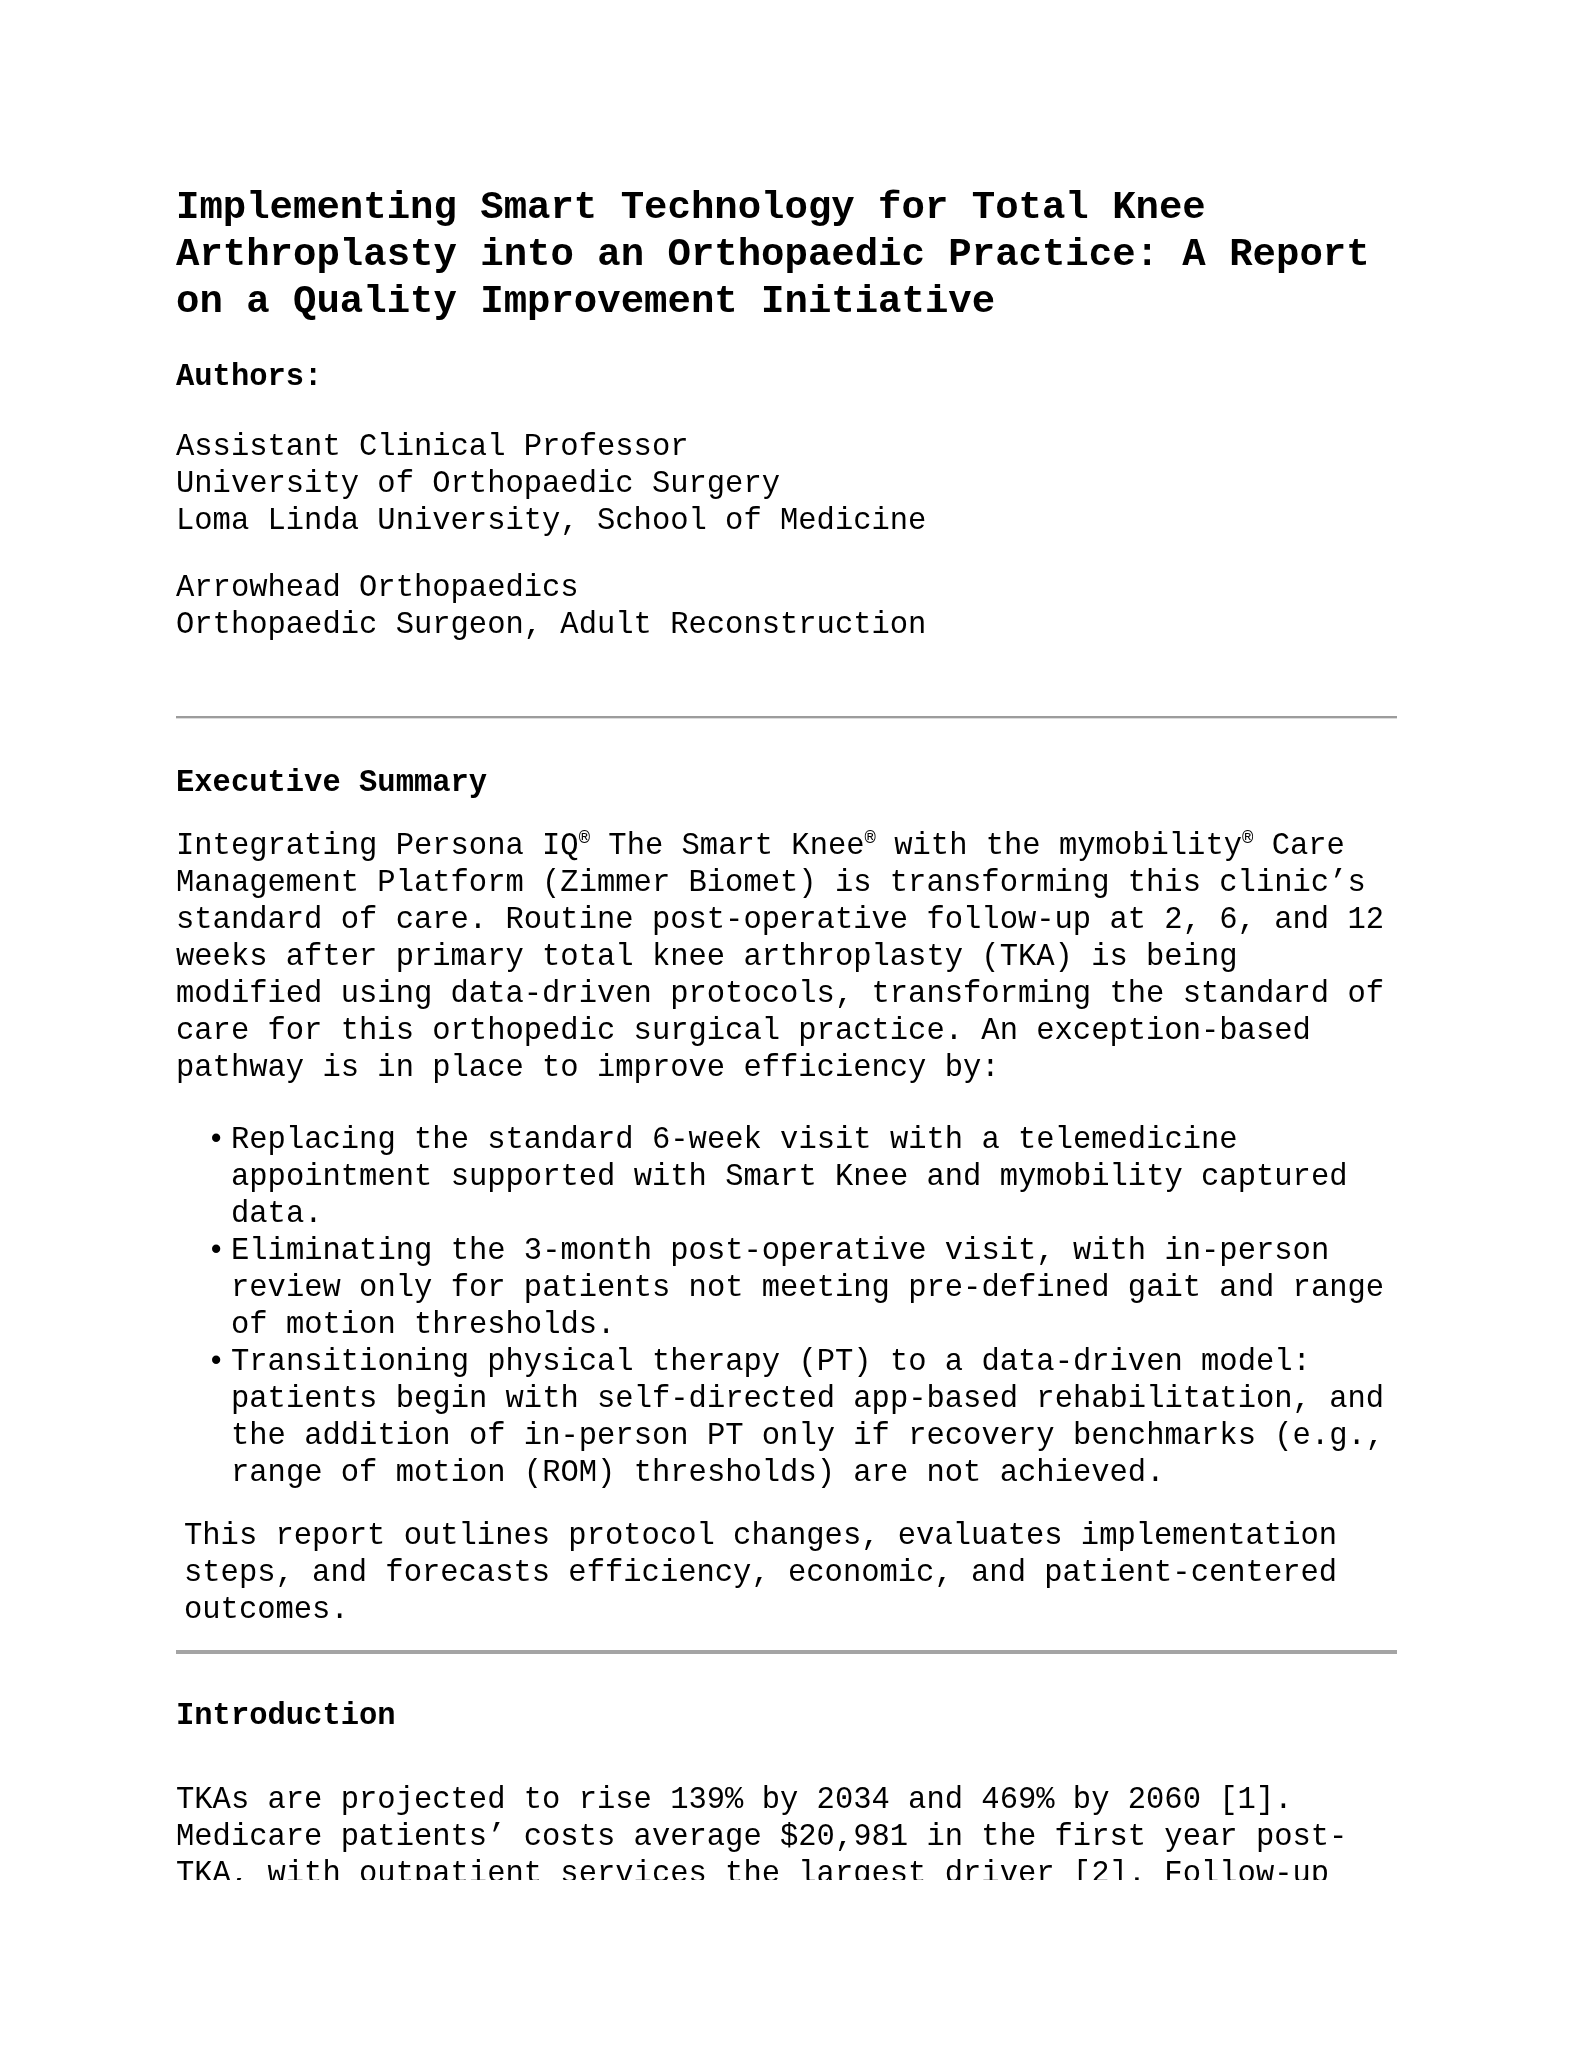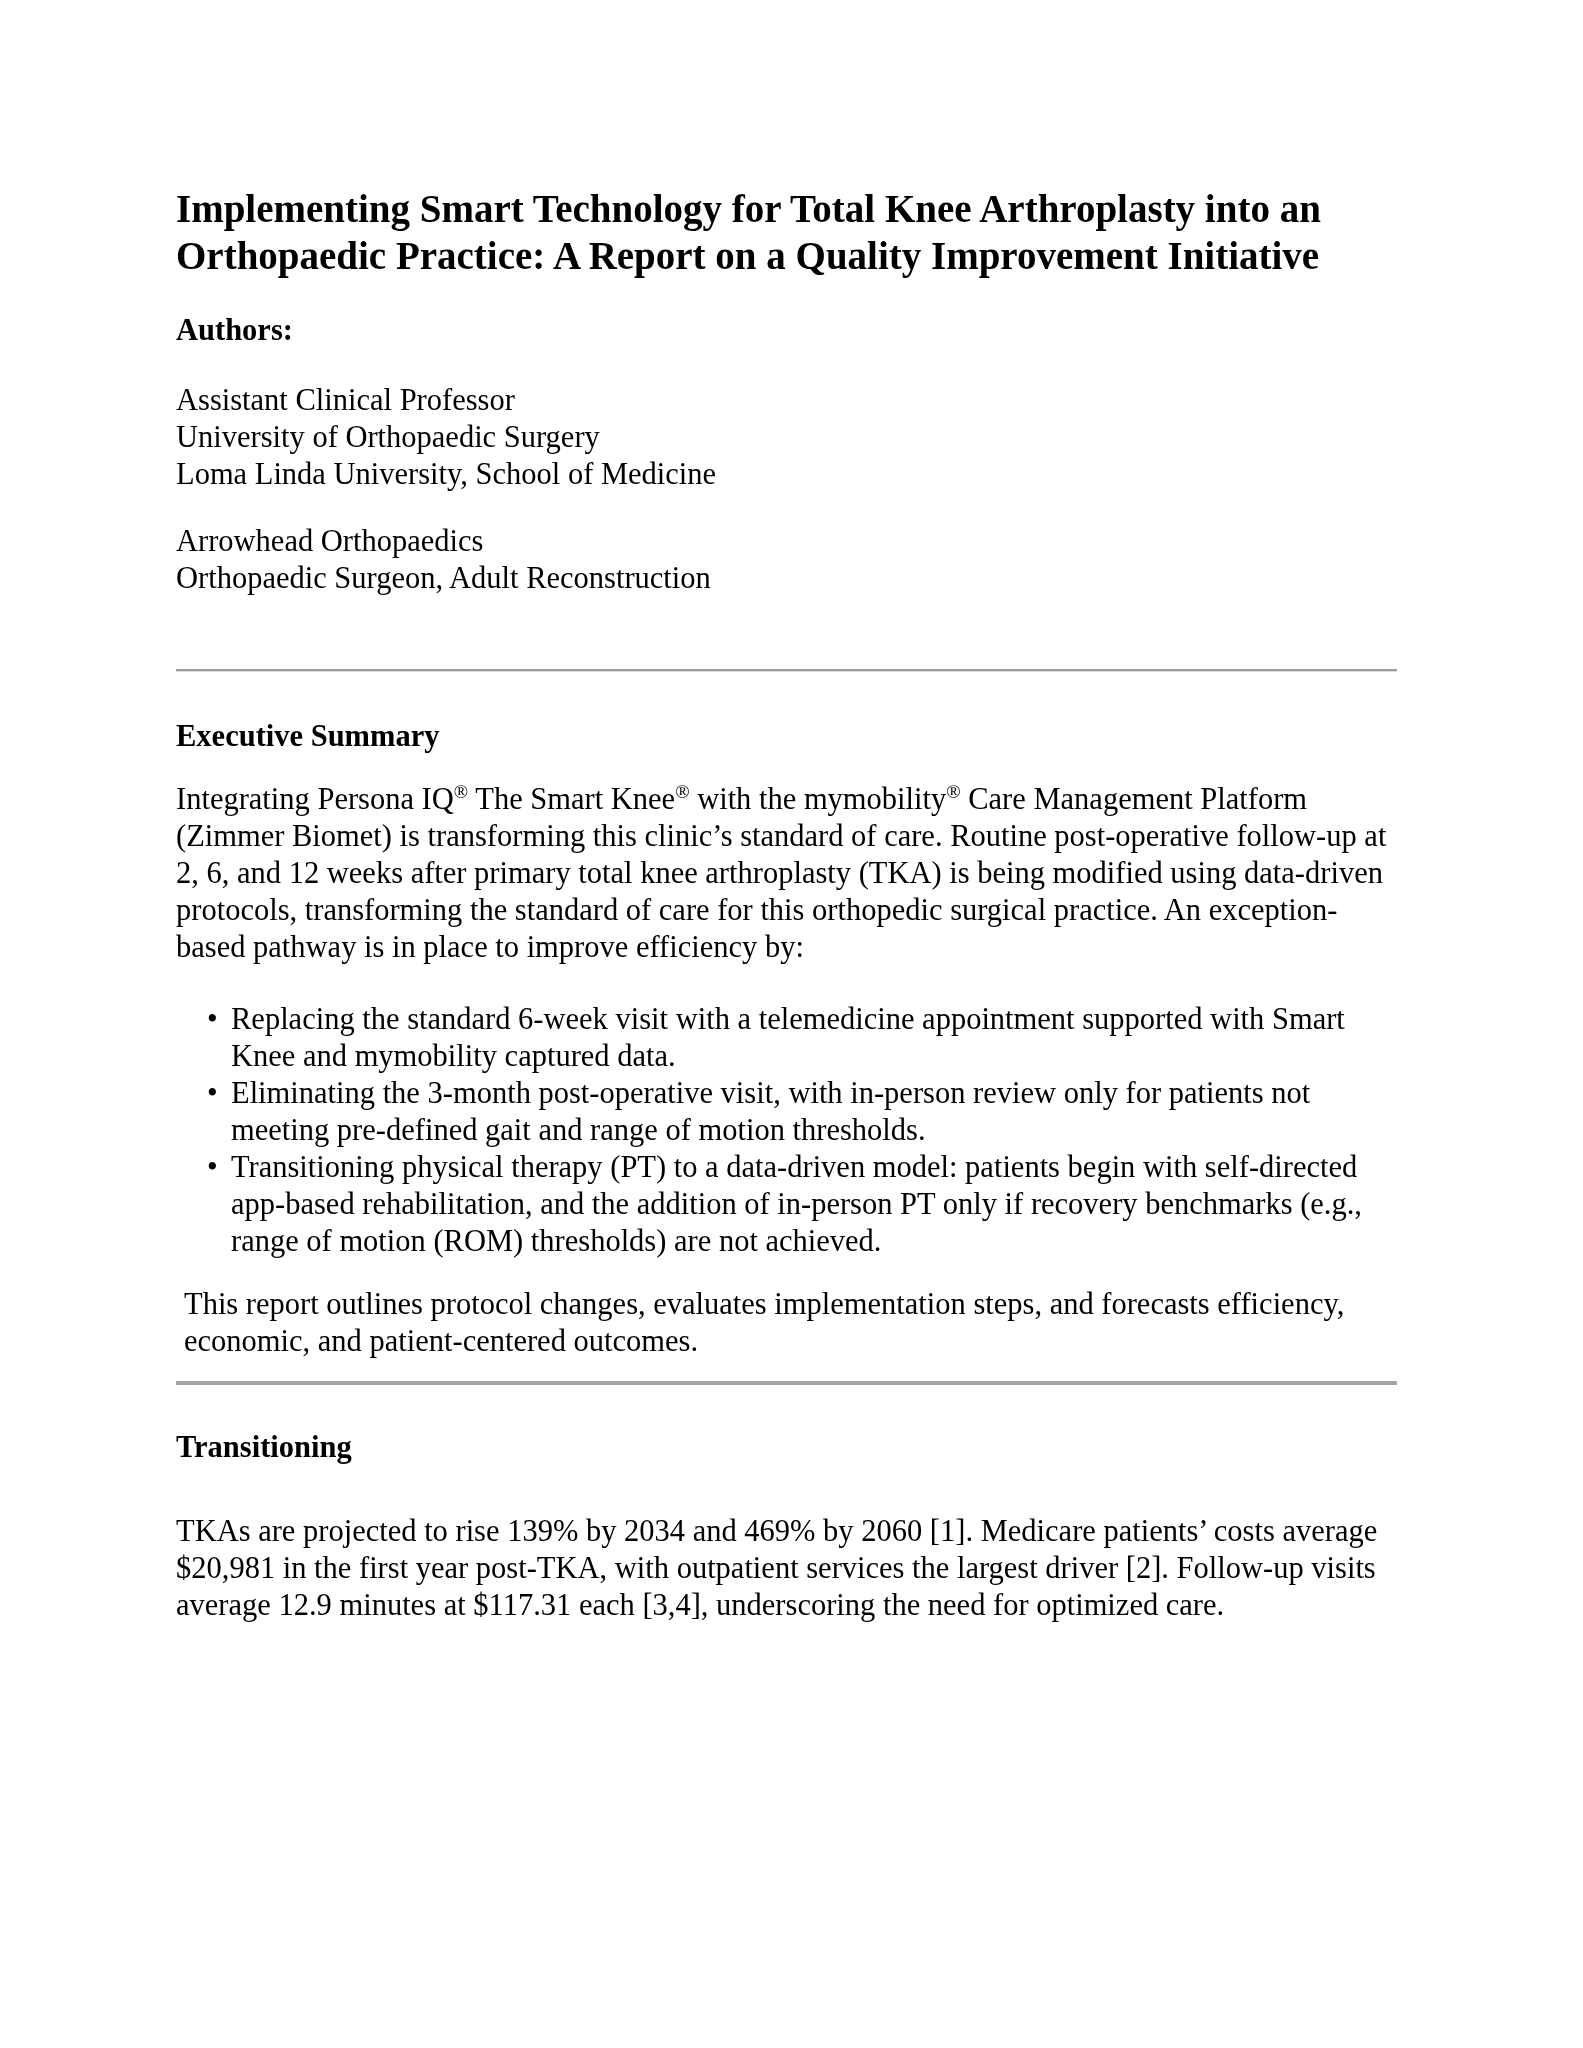--- a/index.html
+++ b/index.html
@@ -4,21 +4,21 @@
 <style>
   html, body { margin: 0; padding: 0; background: #ffffff; }
   .page {
     position: relative;
     width: 1583px;
     height: 1880px;
     box-sizing: border-box;
     background: #ffffff;
     padding: 185px 186px 0 176px;
     overflow: hidden;
-    font-family: Liberation Serif, serif;
+    font-family: Liberation Mono, monospace;
     font-size: 30.5px;
     line-height: 37px;
     color: #000000;
     text-align: left;
   }
   .doc-title {
     margin: 0;
     font-size: 39px;
     line-height: 47px;
     font-weight: bold;
@@ -103,17 +103,17 @@
   <ul class="bullet-list">
     <li>Replacing the standard 6-week visit with a telemedicine appointment supported with Smart Knee and mymobility captured data.</li>
     <li>Eliminating the 3-month post-operative visit, with in-person review only for patients not meeting pre-defined gait and range of motion thresholds.</li>
     <li>Transitioning physical therapy (PT) to a data-driven model: patients begin with self-directed app-based rehabilitation, and the addition of in-person PT only if recovery benchmarks (e.g., range of motion (ROM) thresholds) are not achieved.</li>
   </ul>
 
   <p class="exec-closing">This report outlines protocol changes, evaluates implementation steps, and forecasts efficiency, economic, and patient-centered outcomes.</p>
 
   <hr class="divider-2">
 
-  <p class="heading intro-heading">Transitioning</p>
+  <p class="heading intro-heading">Introduction</p>
 
   <p class="intro-paragraph">TKAs are projected to rise 139% by 2034 and 469% by 2060 [1]. Medicare patients’ costs average $20,981 in the first year post-TKA, with outpatient services the largest driver [2]. Follow-up visits average 12.9 minutes at $117.31 each [3,4], underscoring the need for optimized care.</p>
 
 </div>
 
 </body></html>

